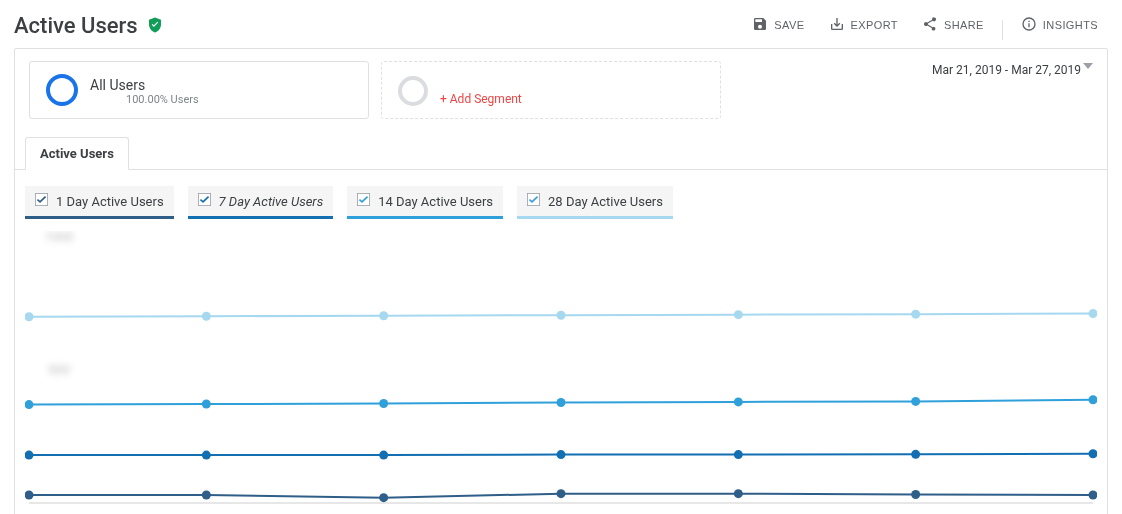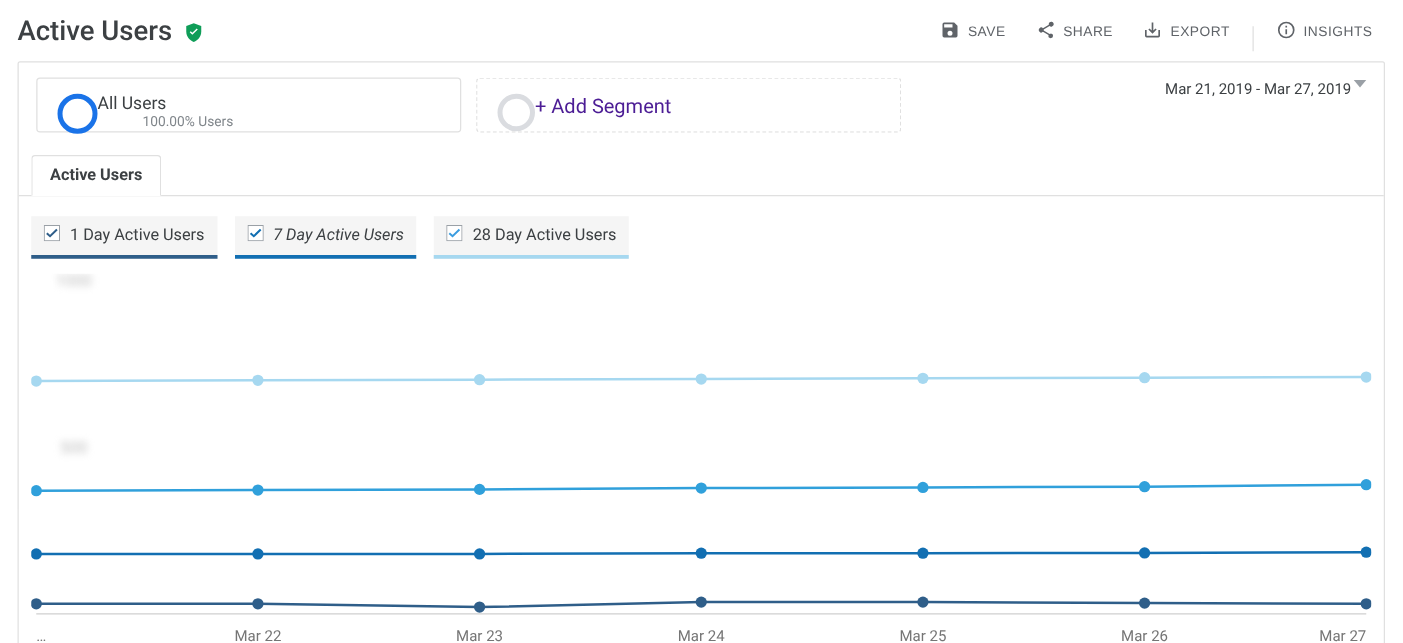--- a/index.html
+++ b/index.html
@@ -43,30 +43,30 @@
   .report { border: 1px solid #e0e0e0; border-radius: 2px; padding-top: 12px; }
 
   .segment-row {
     display: flex;
     align-items: flex-start;
     justify-content: space-between;
     padding: 0 14px 18px 14px;
   }
   .segments { display: flex; gap: 12px; }
   .segment-box, .segment-add {
-    display: flex; align-items: flex-start; 
+    display: flex; align-items: flex-end; gap: 12px;
     border: 1px solid #e0e0e0; border-radius: 3px;
-    padding: 12px 16px; width: 340px; height: 44px;
+    padding: 12px 16px; width: 340px; height: 58px;
   }
   .segment-add { border-style: dashed; color: #9aa0a6; }
   .ring { width: 32px; height: 32px; border: 4px solid #1a73e8; border-radius: 50%; flex-shrink:0; }
   .ring.grey { border-color: #dadce0; width: 30px; height: 30px; }
   .seg-title { font-size: 14px; color: #3c4043; }
   .seg-sub { font-size: 11px; color: #80868b; margin-left: 36px; }
-  .add-text { font-size: 16px; color: #4c1d95; }
+  .add-text { font-size: 12px; color: #ef4444; }
 
   .date-range {
     display: inline-flex; align-items: flex-start; gap: 2px;
     font-size: 12px; color: #3c4043; cursor: pointer;
     padding: 2px 0;
   }
   .caret-down { width: 0; height: 0; border-left: 5px solid transparent; border-right: 5px solid transparent; border-top: 6px solid #9aa0a6; }
 
   .tab-strip { display: flex; border-bottom: 1px solid #e0e0e0; padding: 0 10px; }
   .tab {
@@ -115,29 +115,29 @@
     </div>
     <div class="actions">
       <button class="action-btn">
         <span><svg viewBox="0 0 24 24">
               <path d="M17 3H5a2 2 0 0 0-2 2v14a2 2 0 0 0 2 2h14a2 2 0 0 0 2-2V7l-4-4ZM12 19a3 3 0 1 1 0-6 3 3 0 0 1 0 6Zm3-10H5V5h10v4Z"></path>
             </svg></span>
         <span>SAVE</span>
       </button>
       <button class="action-btn">
         <span><svg viewBox="0 0 24 24">
+              <path d="M19 12v7H5v-7H3v7a2 2 0 0 0 2 2h14a2 2 0 0 0 2-2v-7h-2Zm-6 .67 2.59-2.58L17 11.5l-5 5-5-5 1.41-1.41L11 12.67V3h2v9.67Z"></path>
+            </svg></span>
+        <span>EXPORT</span>
+      </button>
+      <button class="action-btn">
+        <span><svg viewBox="0 0 24 24">
               <path d="M18 16.08a2.91 2.91 0 0 0-1.96.77L8.91 12.7a3.27 3.27 0 0 0 0-1.39l7.05-4.11A2.99 2.99 0 1 0 15 5a3 3 0 0 0 .09.7L8.04 9.81a3 3 0 1 0 0 4.38l7.12 4.16a2.82 2.82 0 0 0-.8.65 2.92 2.92 0 1 0 2.92-2.92Z"></path>
             </svg></span>
         <span>SHARE</span>
-      </button>
-      <button class="action-btn">
-        <span><svg viewBox="0 0 24 24">
-              <path d="M19 12v7H5v-7H3v7a2 2 0 0 0 2 2h14a2 2 0 0 0 2-2v-7h-2Zm-6 .67 2.59-2.58L17 11.5l-5 5-5-5 1.41-1.41L11 12.67V3h2v9.67Z"></path>
-            </svg></span>
-        <span>EXPORT</span>
       </button>
       <span class="action-divider"></span>
       <button class="action-btn">
         <span><svg viewBox="0 0 24 24">
               <path d="M12 2a10 10 0 1 0 0 20 10 10 0 0 0 0-20Zm0 18a8 8 0 1 1 0-16 8 8 0 0 1 0 16Zm-1-13h2v2h-2Zm0 4h2v6h-2Z"></path>
             </svg></span>
         <span>INSIGHTS</span>
       </button>
     </div>
   </div>
@@ -174,20 +174,27 @@
               <path d="M3 8.2 6.2 11 13 4.5" stroke="#2f5e89" stroke-width="2" fill="none"></path>
             </svg></span>
         <span>1 Day Active Users</span>
       </div>
       <div class="metric-chip m7">
         <span class="check"><svg viewBox="0 0 16 16">
               <rect x="0.5" y="0.5" width="15" height="15" fill="#fff" stroke="#9aa0a6"></rect>
               <path d="M3 8.2 6.2 11 13 4.5" stroke="#126fb2" stroke-width="2" fill="none"></path>
             </svg></span>
         <span>7 Day Active Users</span>
+      </div>
+      <div class="metric-chip m14">
+        <span class="check"><svg viewBox="0 0 16 16">
+              <rect x="0.5" y="0.5" width="15" height="15" fill="#fff" stroke="#9aa0a6"></rect>
+              <path d="M3 8.2 6.2 11 13 4.5" stroke="#30a0db" stroke-width="2" fill="none"></path>
+            </svg></span>
+        <span>14 Day Active Users</span>
       </div>
       <div class="metric-chip m28">
         <span class="check"><svg viewBox="0 0 16 16">
               <rect x="0.5" y="0.5" width="15" height="15" fill="#fff" stroke="#9aa0a6"></rect>
               <path d="M3 8.2 6.2 11 13 4.5" stroke="#3b9de0" stroke-width="2" fill="none"></path>
             </svg></span>
         <span>28 Day Active Users</span>
       </div>
     </div>
 

